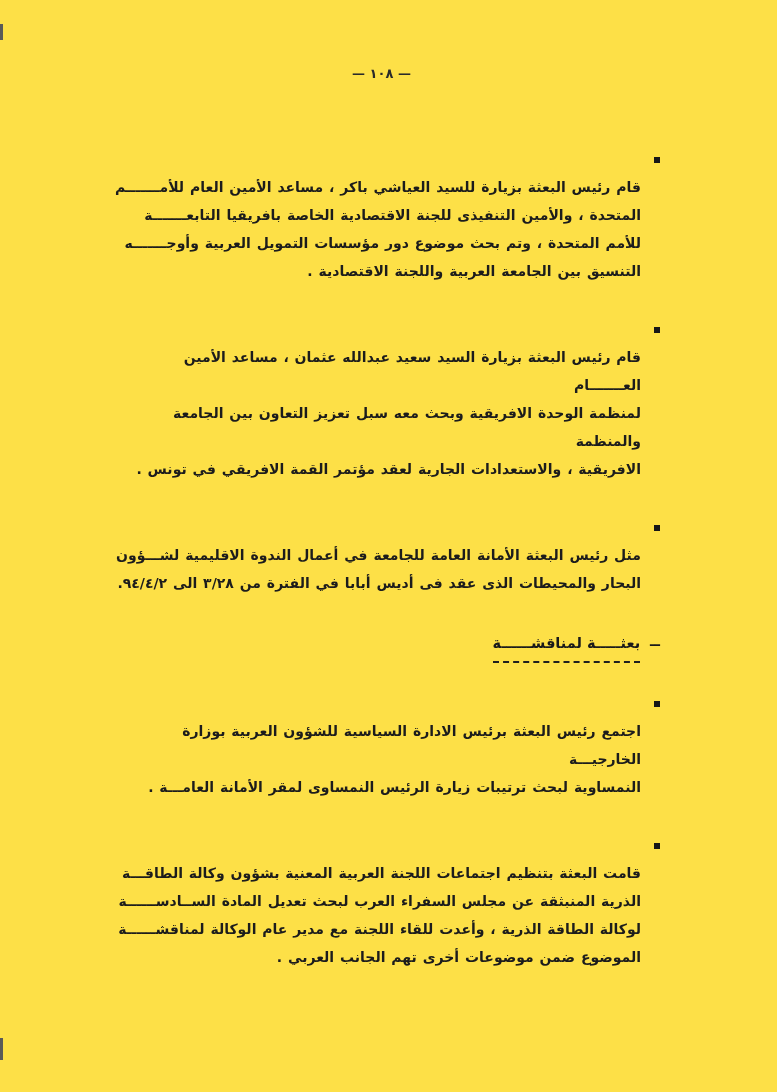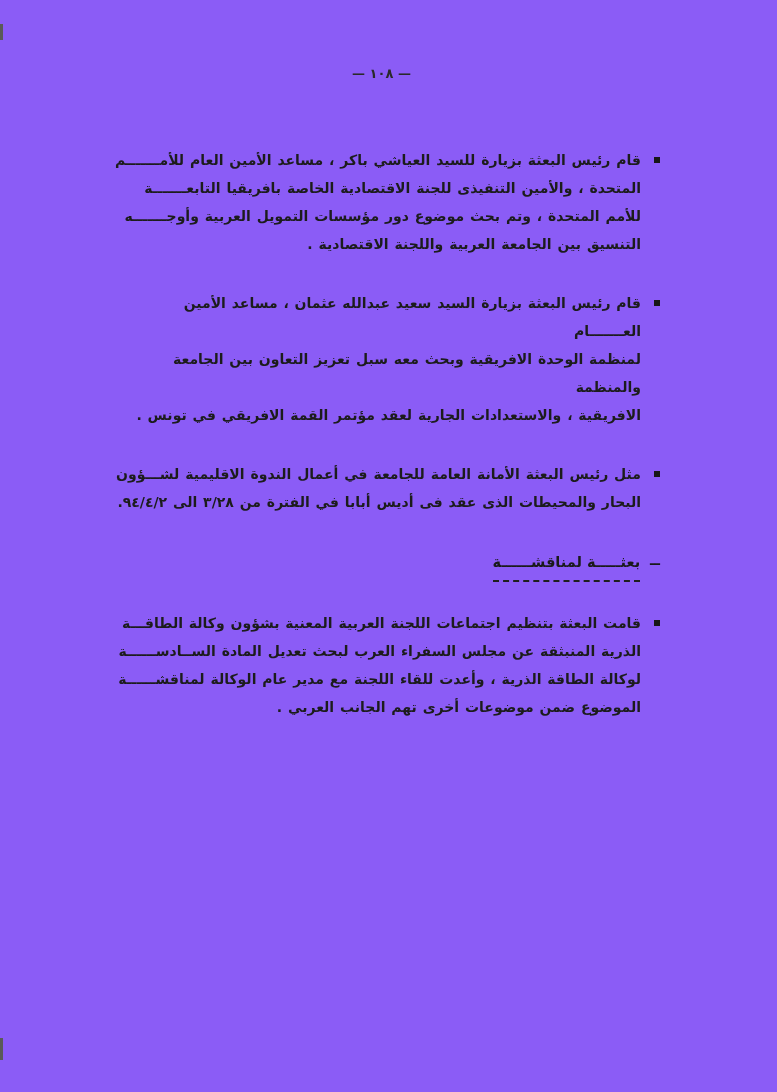--- a/index.html
+++ b/index.html
@@ -4,21 +4,21 @@
 <style>
   * { margin: 0; padding: 0; box-sizing: border-box; }
   html, body { background: #e9e9e7; }
   body { font-family: "DejaVu Sans", sans-serif; }
 
   .page {
     position: relative;
     width: 777px;
     height: 1092px;
     margin: 0 auto;
-    background: #8b5cf6;
+    background: #fde047;
     overflow: hidden;
     box-shadow: 0 0 4px rgba(0,0,0,0.25);
   }
 
   .page-number {
     position: absolute;
     top: 66px;
     left: 0;
     right: 14px;
     text-align: center;
@@ -53,20 +53,21 @@
     flex: 0 0 auto;
     width: 6px;
     height: 6px;
     background: #171717;
     margin-top: 11px;
   }
 
   .bullet-text {
     white-space: pre-line;
     word-spacing: 1px;
+    margin-top: 27px;
   }
 
   .section-heading-row {
     display: flex;
     gap: 10px;
     align-items: flex-start;
     margin: 34px 0 27px 0;
     font-size: 14.5px;
     font-weight: bold;
     line-height: 24px;
@@ -123,20 +124,25 @@
       <span class="bullet-marker"></span>
       <div class="bullet-text">مثل رئيس البعثة الأمانة العامة للجامعة في أعمال الندوة الاقليمية لشـــؤون
 البحار والمحيطات الذى عقد فى أديس أبابا في الفترة من ٣/٢٨ الى ٩٤/٤/٢.</div>
     </div>
 
     <div class="section-heading-row">
       <span class="section-heading-dash">ــ</span>
       <span class="section-heading">بعثـــــة لمناقشــــــة</span>
     </div>
 
+    <div class="bullet">
+      <span class="bullet-marker"></span>
+      <div class="bullet-text">اجتمع رئيس البعثة برئيس الادارة السياسية للشؤون العربية بوزارة الخارجيـــة
+النمساوية لبحث ترتيبات زيارة الرئيس النمساوى لمقر الأمانة العامـــة .</div>
+    </div>
 
 
 
     <div class="bullet">
       <span class="bullet-marker"></span>
       <div class="bullet-text">قامت البعثة بتنظيم اجتماعات اللجنة العربية المعنية بشؤون وكالة الطاقـــة
 الذرية المنبثقة عن مجلس السفراء العرب لبحث تعديل المادة الســادســــــة
 لوكالة الطاقة الذرية ، وأعدت للقاء اللجنة مع مدير عام الوكالة لمناقشــــــة
 الموضوع ضمن موضوعات أخرى تهم الجانب العربي .</div>
     </div>

